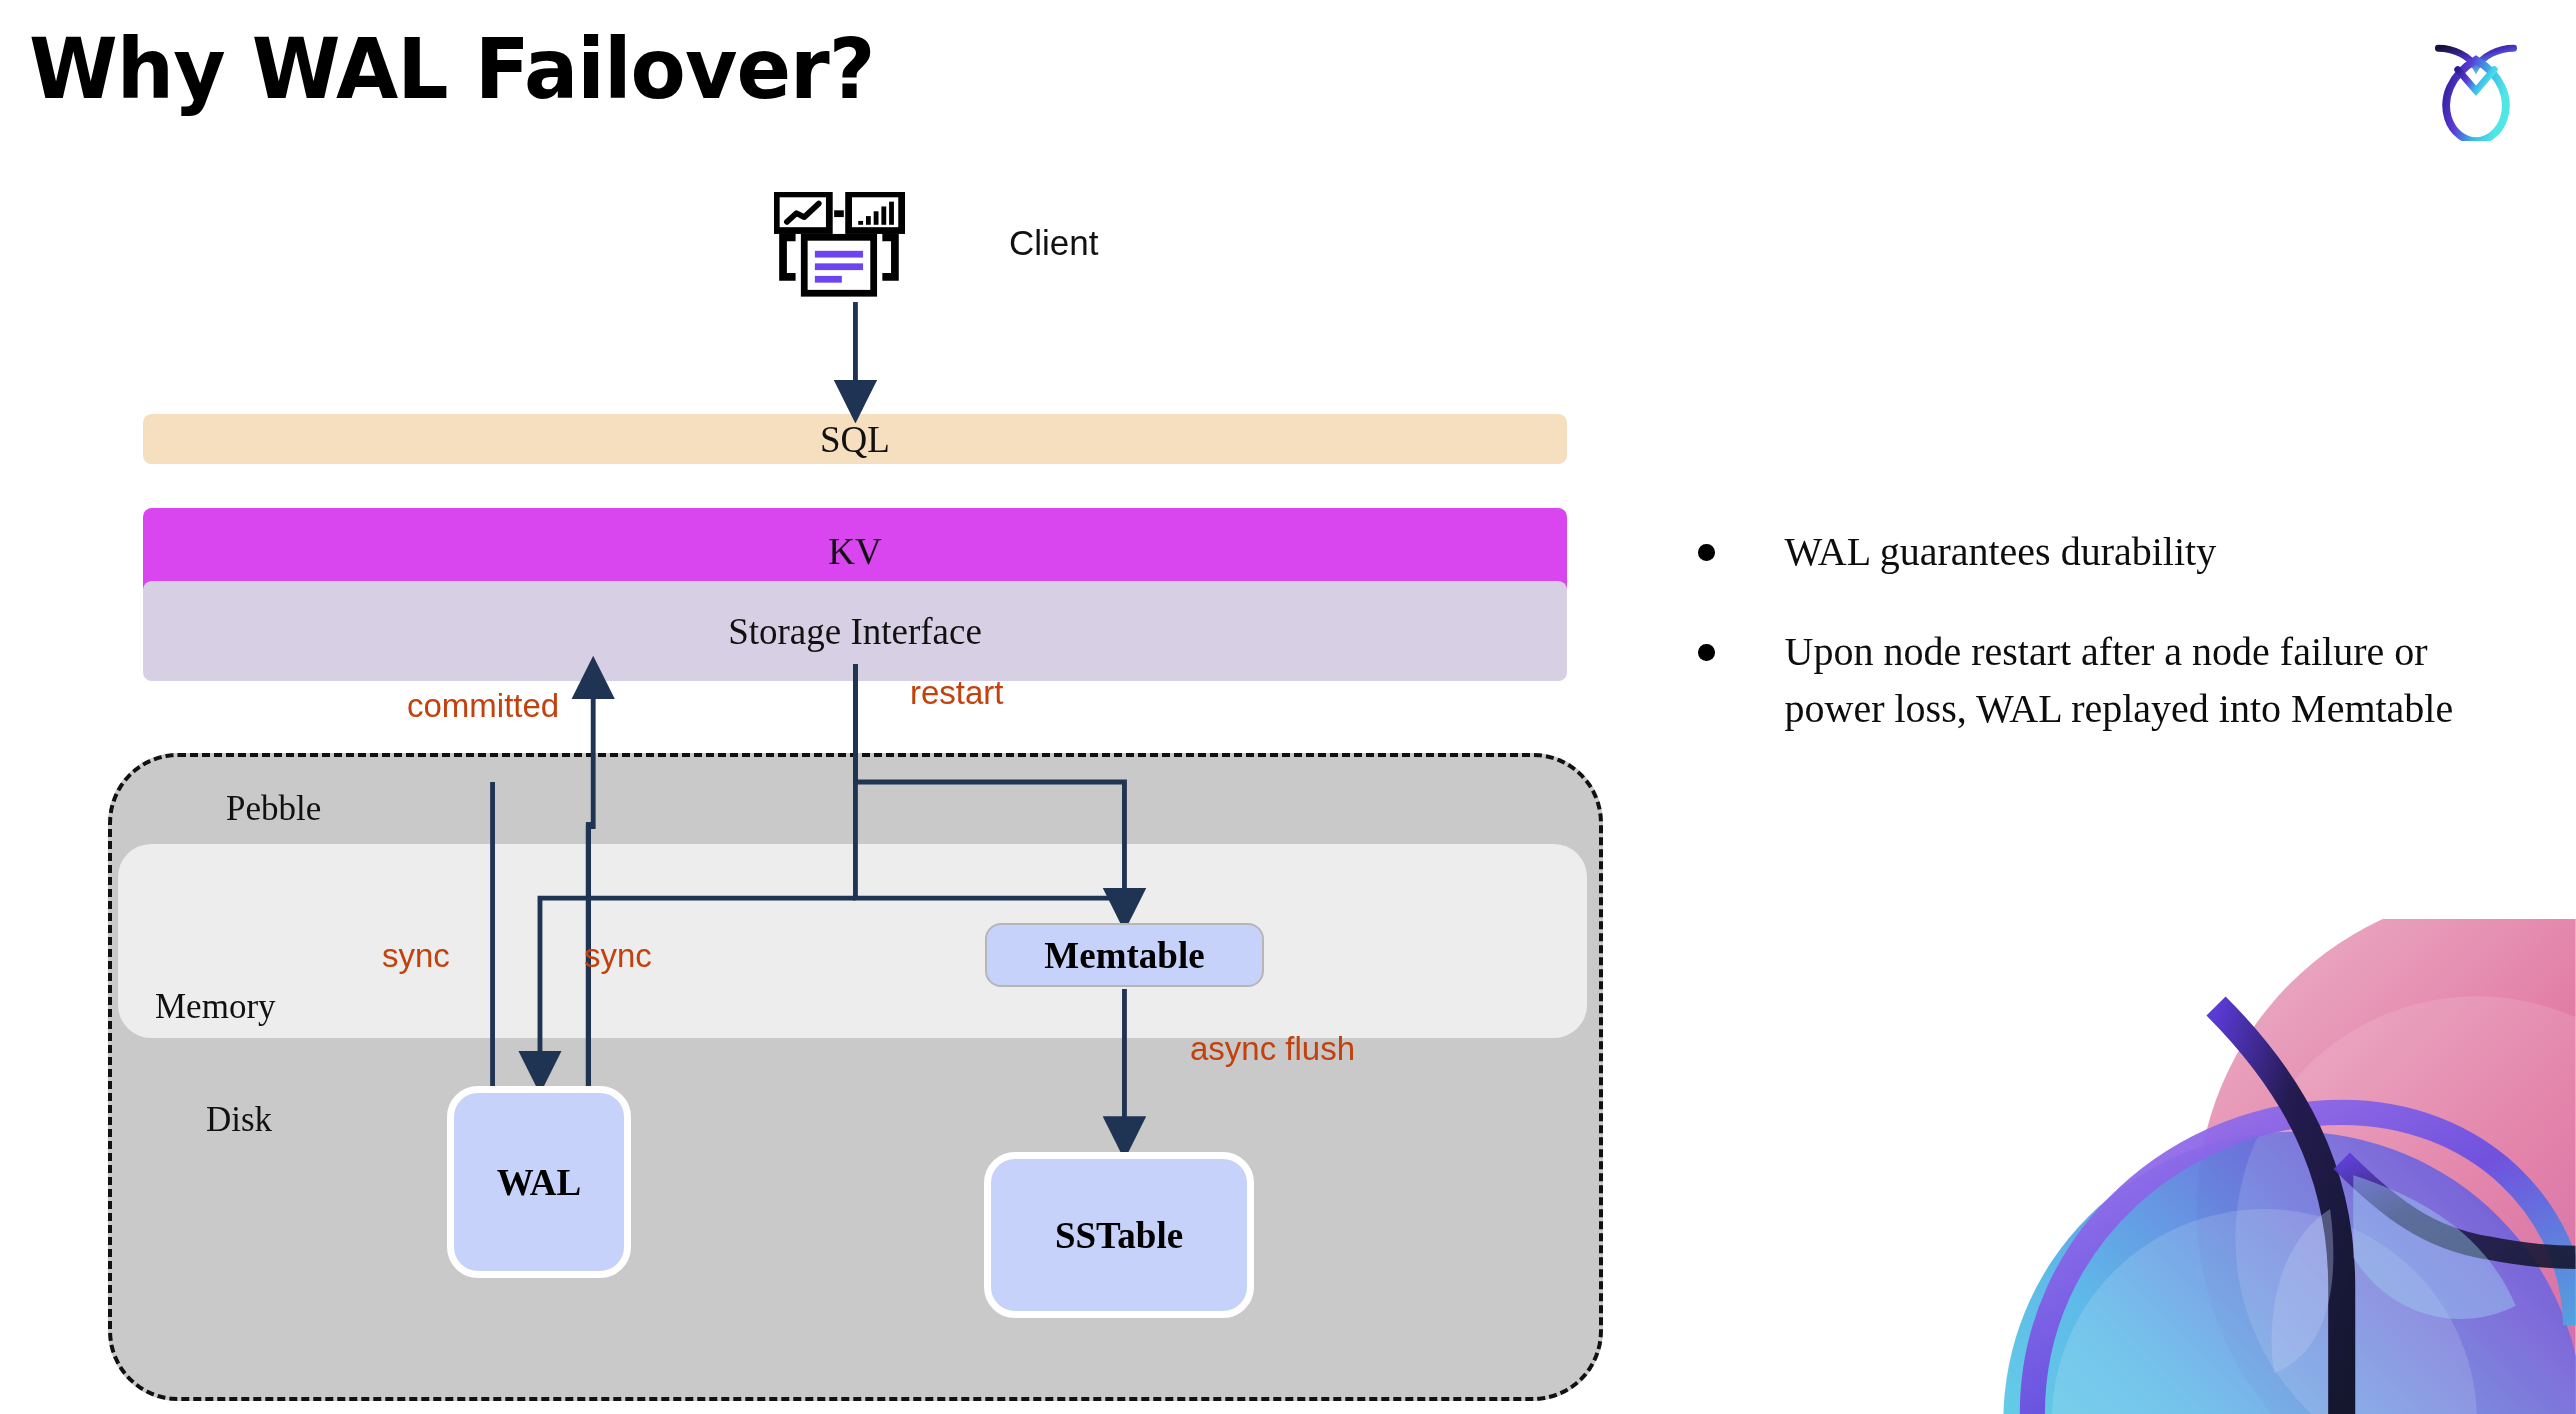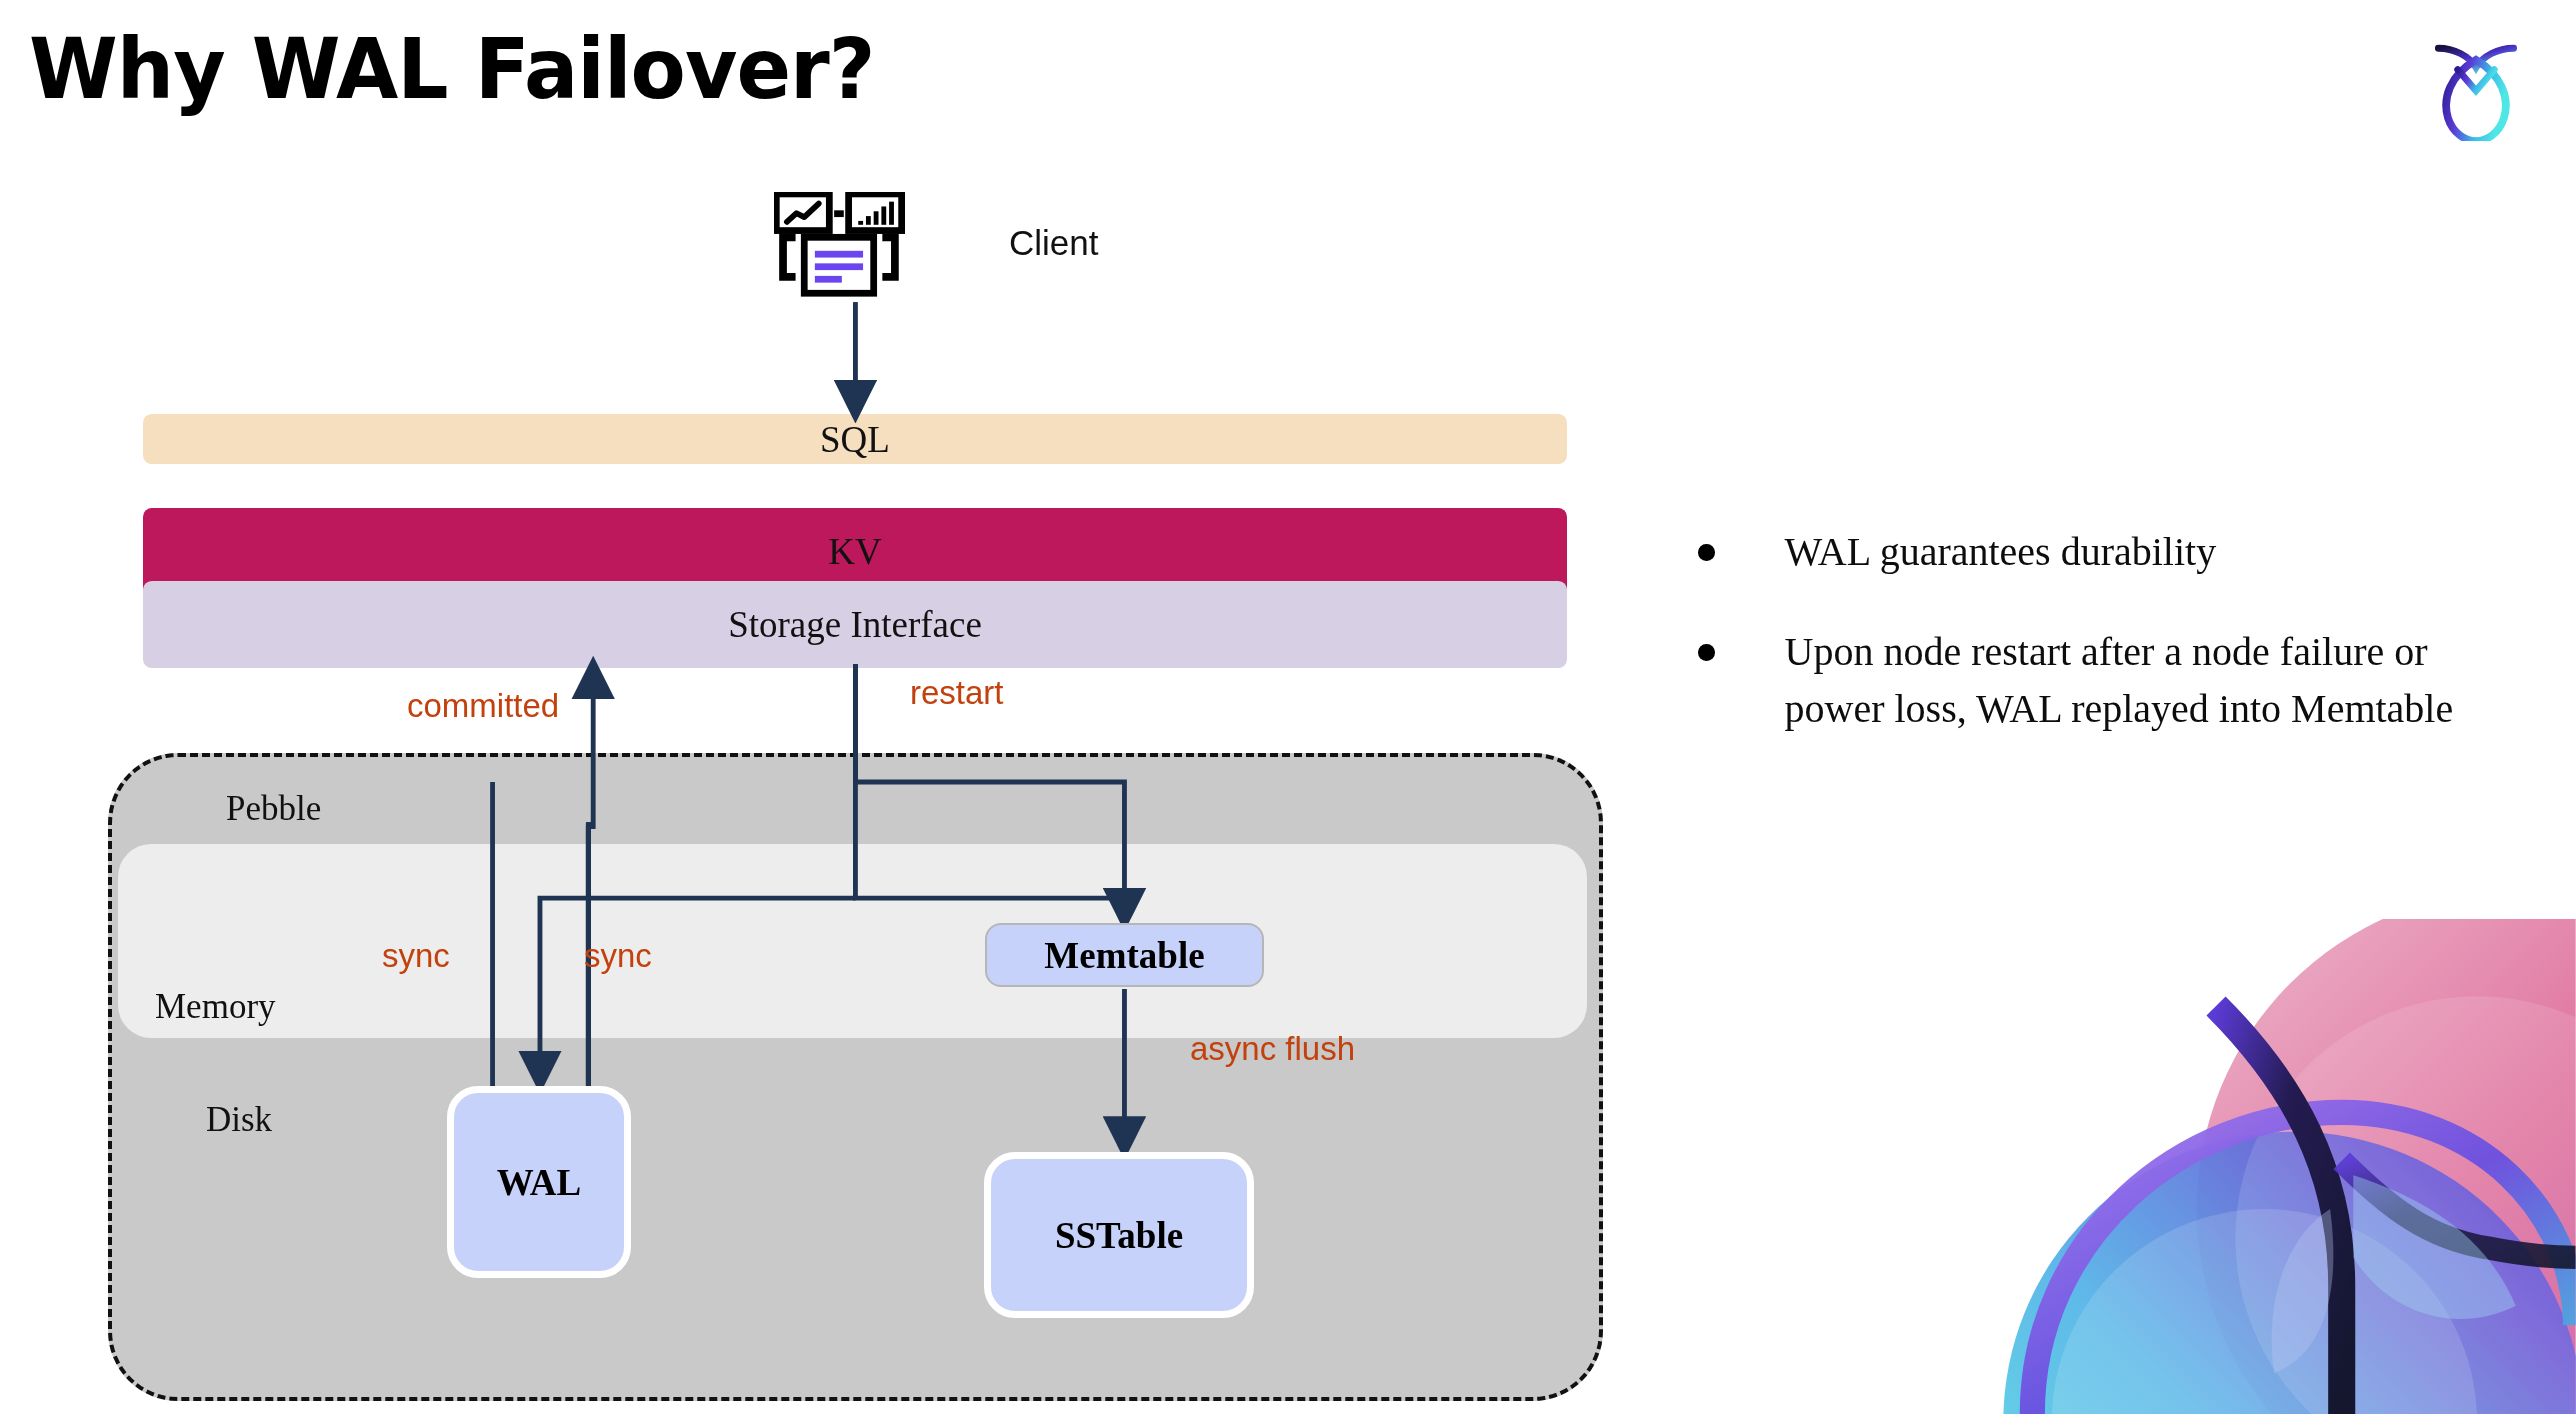--- a/index.html
+++ b/index.html
@@ -32,22 +32,22 @@
 
   
   .bar{
     left:143px; width:1424px;
     border-radius:8.7px;
     display:flex; align-items:center; justify-content:center;
     font-family:"Liberation Serif", serif;
     font-size:37px; color:#111;
   }
   #bar-sql{ top:414px; height:50px; background:#f5dfbe; }
-  #bar-kv { top:508px; height:87px; background:#be185d; }
-  #bar-si { top:581px; height:87px; background:#d7cfe4; }
+  #bar-kv { top:508px; height:87px; background:#d946ef; }
+  #bar-si { top:581px; height:100px; background:#d7cfe4; }
 
   
   #pebble{
     left:108px; top:753px; width:1495px; height:648px;
     background:#c9c9c9;
     border:4.8px dashed #111111;
     border-radius:70px;
     box-sizing:border-box;
   }
   #memory{

